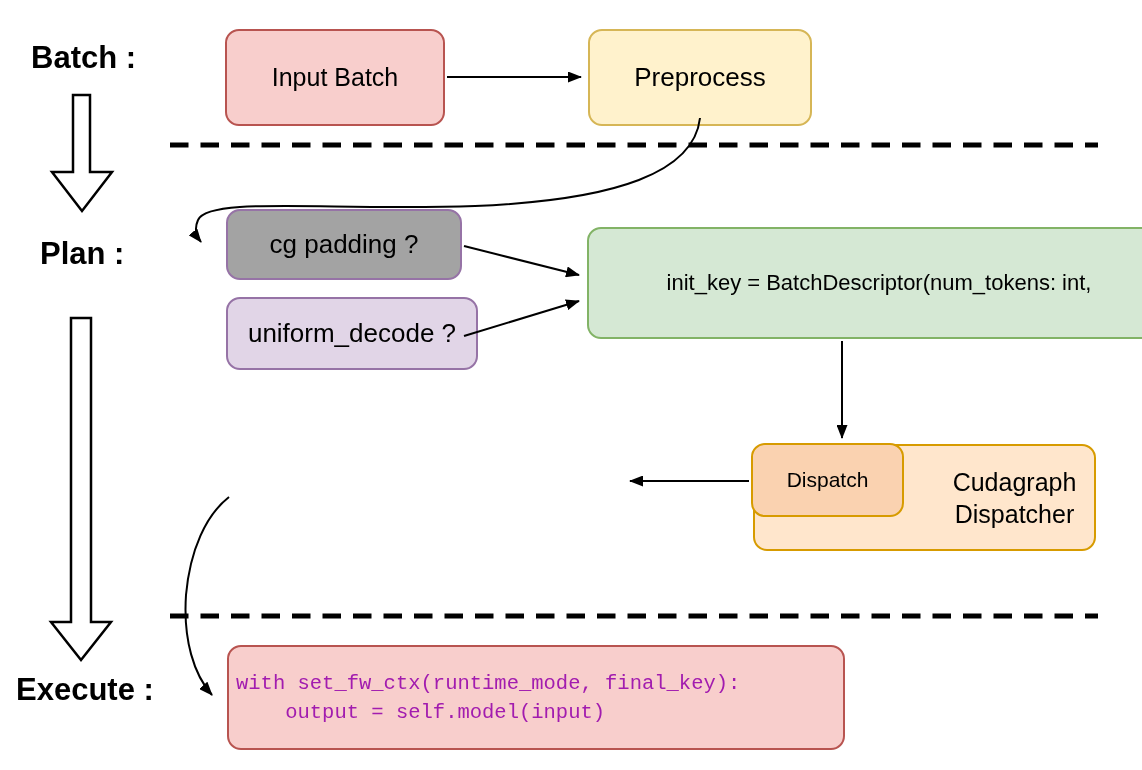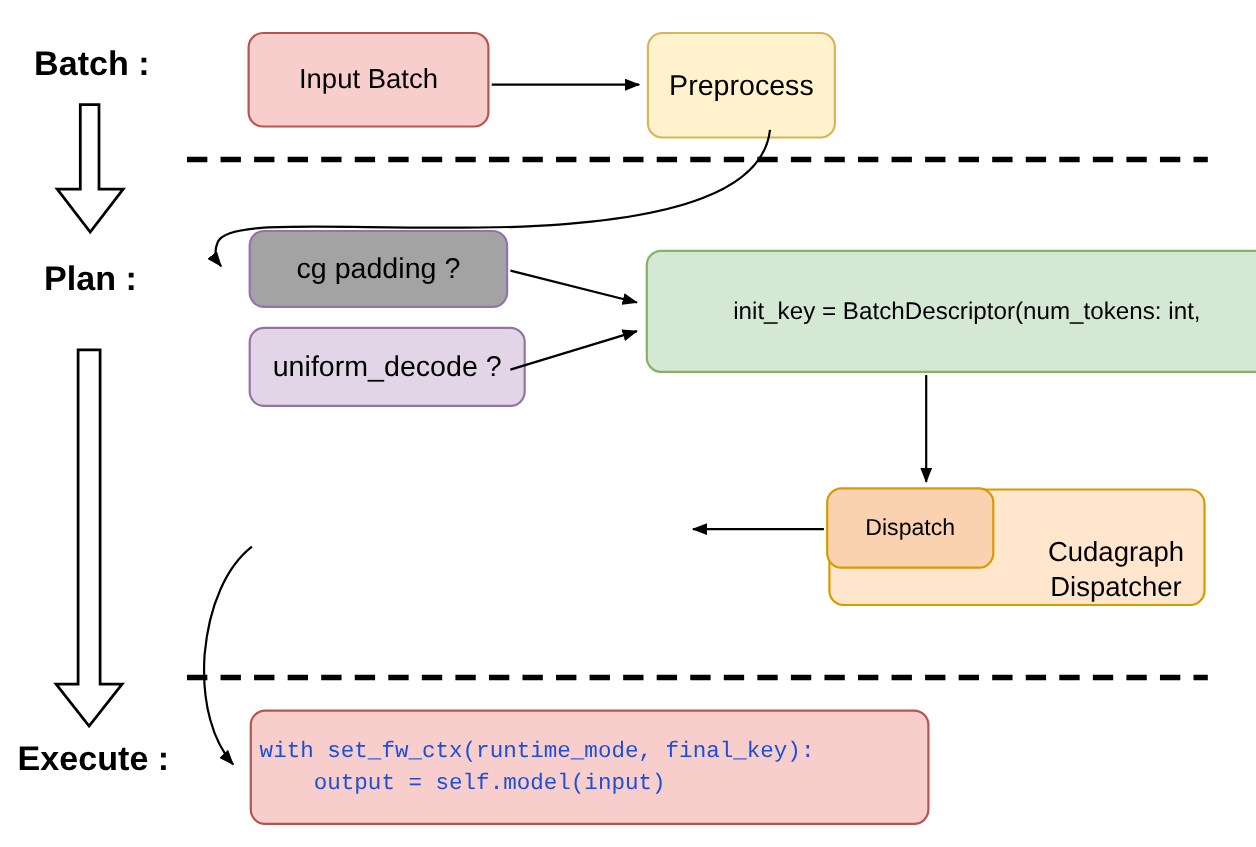--- a/index.html
+++ b/index.html
@@ -39,48 +39,47 @@
     pointer-events: none;
   }
   .node-label-right {
     position: absolute;
     left: 182px;
     top: 20px;
     width: 155px;
     text-align: center;
     font-size: 25px;
     line-height: 32px;
-    margin-top: 20px;
   }
   .code {
     font-family: "Liberation Mono", "DejaVu Sans Mono", monospace;
     font-size: 20.5px;
     line-height: 29px;
     white-space: pre;
     text-align: left;
     align-items: flex-start;
     justify-content: center;
     padding-left: 7px;
-    color: #1d4ed8;
+    color: #a21caf;
   }
 </style>
 </head>
 <body>
 
 <div class="canvas">
 
   <div class="phase-label" style="left:31px; top:40px;">Batch :</div>
   <div class="phase-label" style="left:40px; top:236px;">Plan :</div>
   <div class="phase-label" style="left:16px; top:672px;">Execute :</div>
 
-  <div class="node" style="left: 225px; top: 29px; width: 220px; height: 87px; font-size: 25px; background: rgb(248, 206, 204); border-color: rgb(184, 84, 80);">
+  <div class="node" style="left: 225px; top: 29px; width: 220px; height: 97px; font-size: 25px; background: rgb(248, 206, 204); border-color: rgb(184, 84, 80);">
     <span class="ln">Input Batch</span>
   </div>
 
-  <div class="node" style="left: 588px; top: 29px; width: 172px; height: 97px; font-size: 26px; background: rgb(255, 242, 204); border-color: rgb(214, 182, 86);">
+  <div class="node" style="left: 588px; top: 29px; width: 224px; height: 97px; font-size: 26px; background: rgb(255, 242, 204); border-color: rgb(214, 182, 86);">
     <span class="ln">Preprocess</span>
   </div>
 
   <div class="node" style="left: 226px; top: 209px; width: 236px; height: 71px; font-size: 26px; background: #a3a3a3; border-color: rgb(150, 115, 166);">
     <span class="ln">cg padding ?</span>
   </div>
 
   <div class="node" style="left: 226px; top: 297px; width: 252px; height: 73px; font-size: 26px; background: rgb(225, 213, 231); border-color: rgb(150, 115, 166);">
     <span class="ln">uniform_decode ?</span>
   </div>

